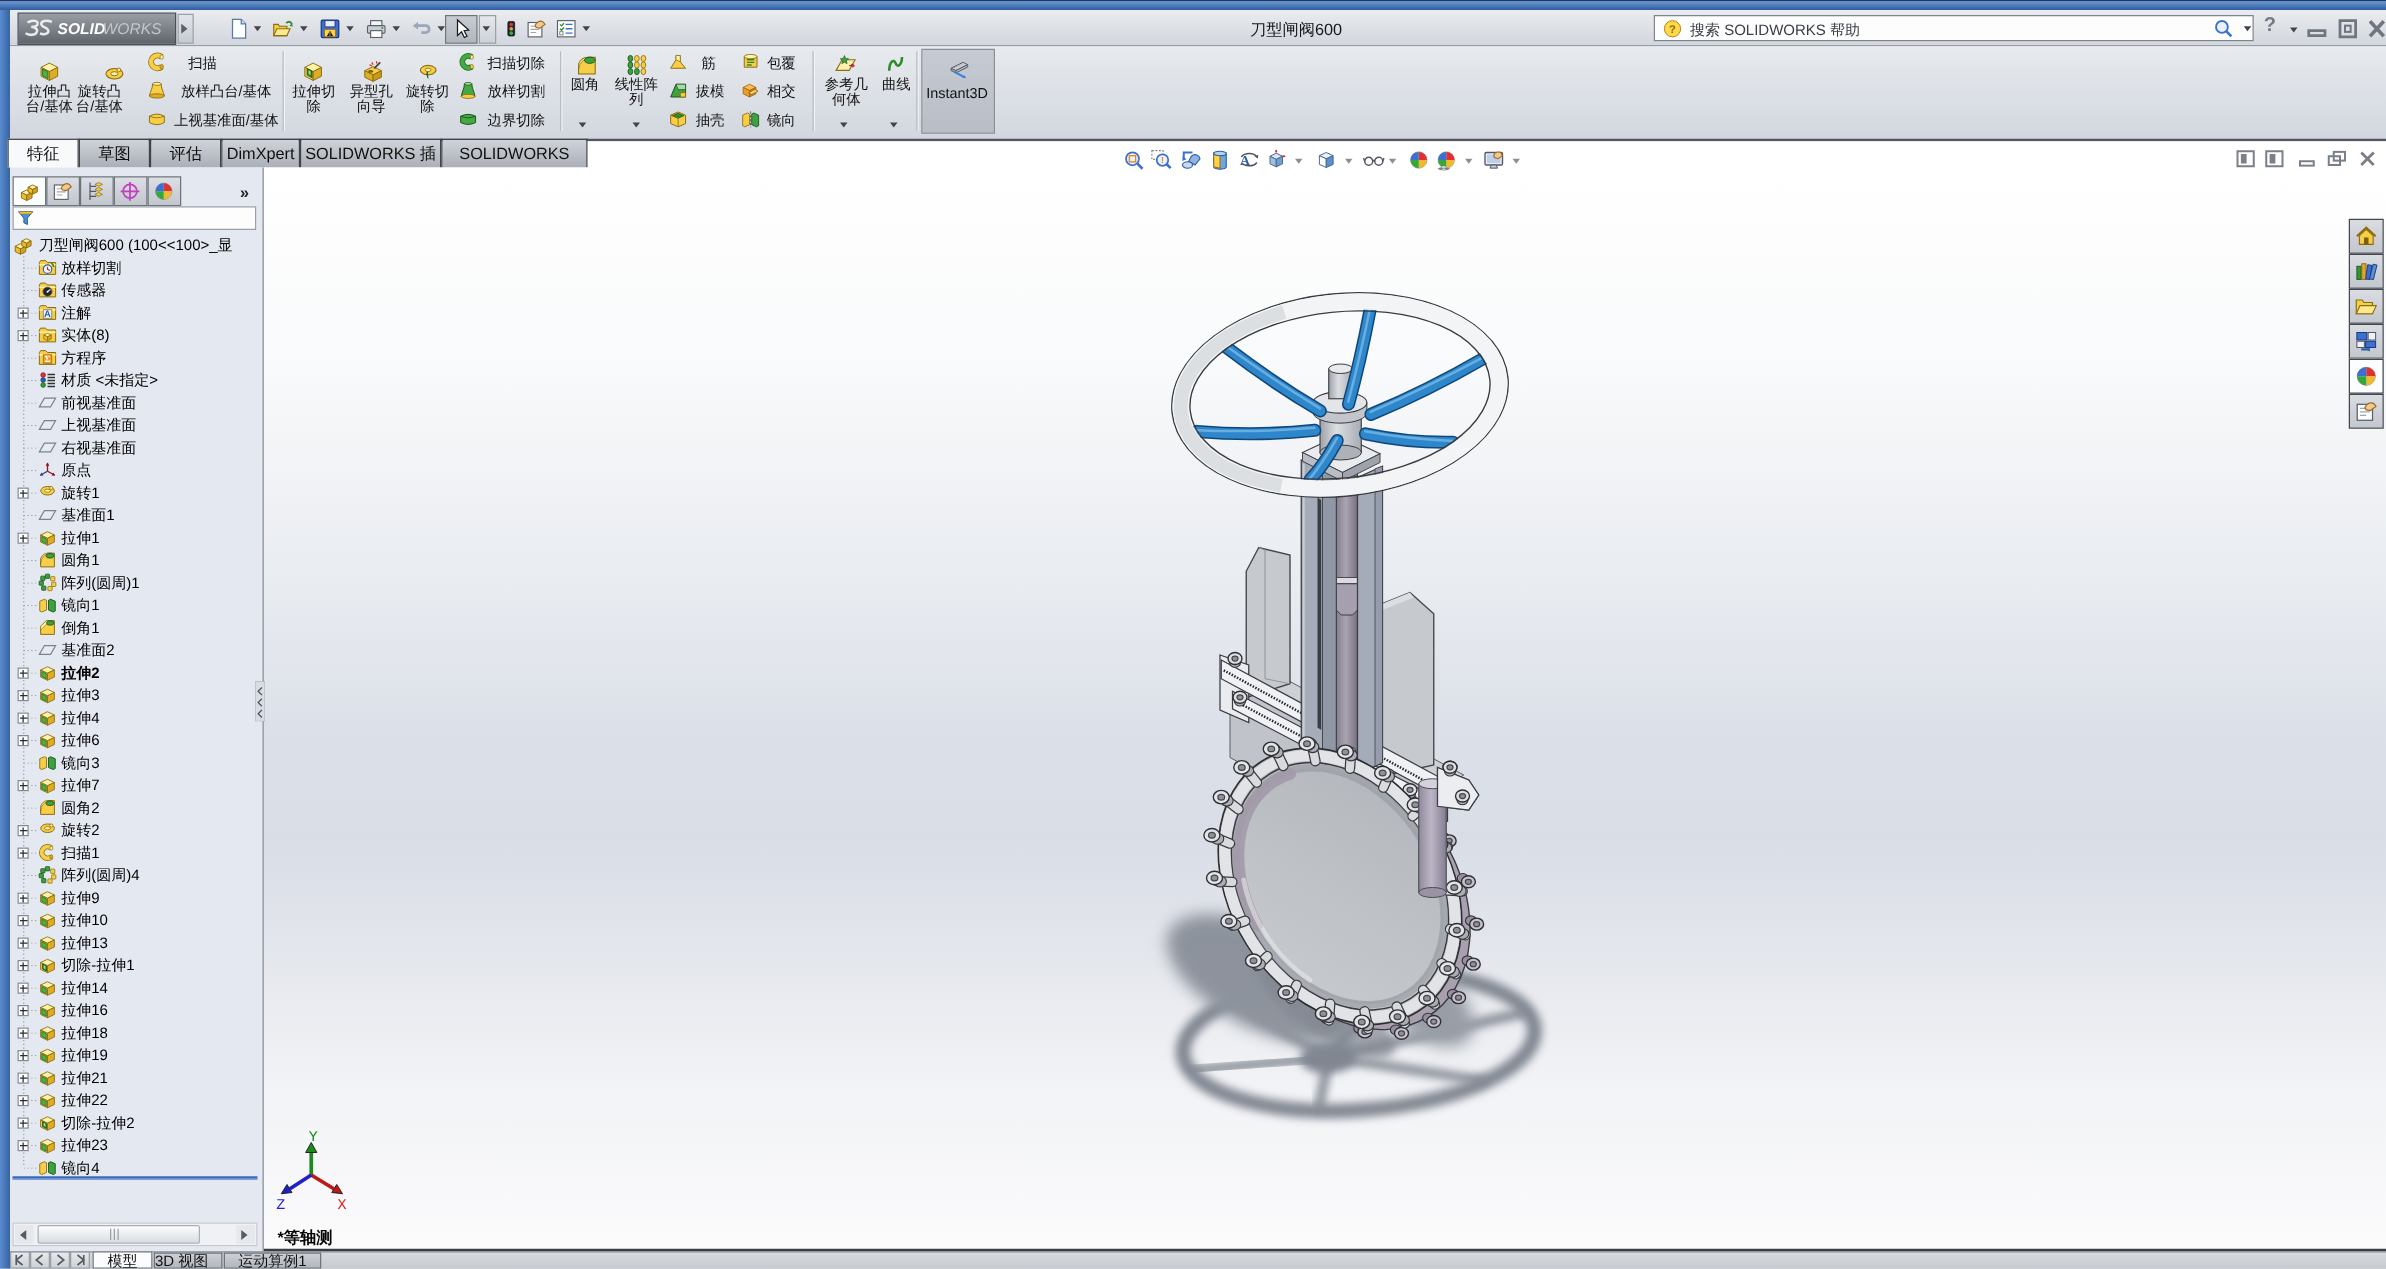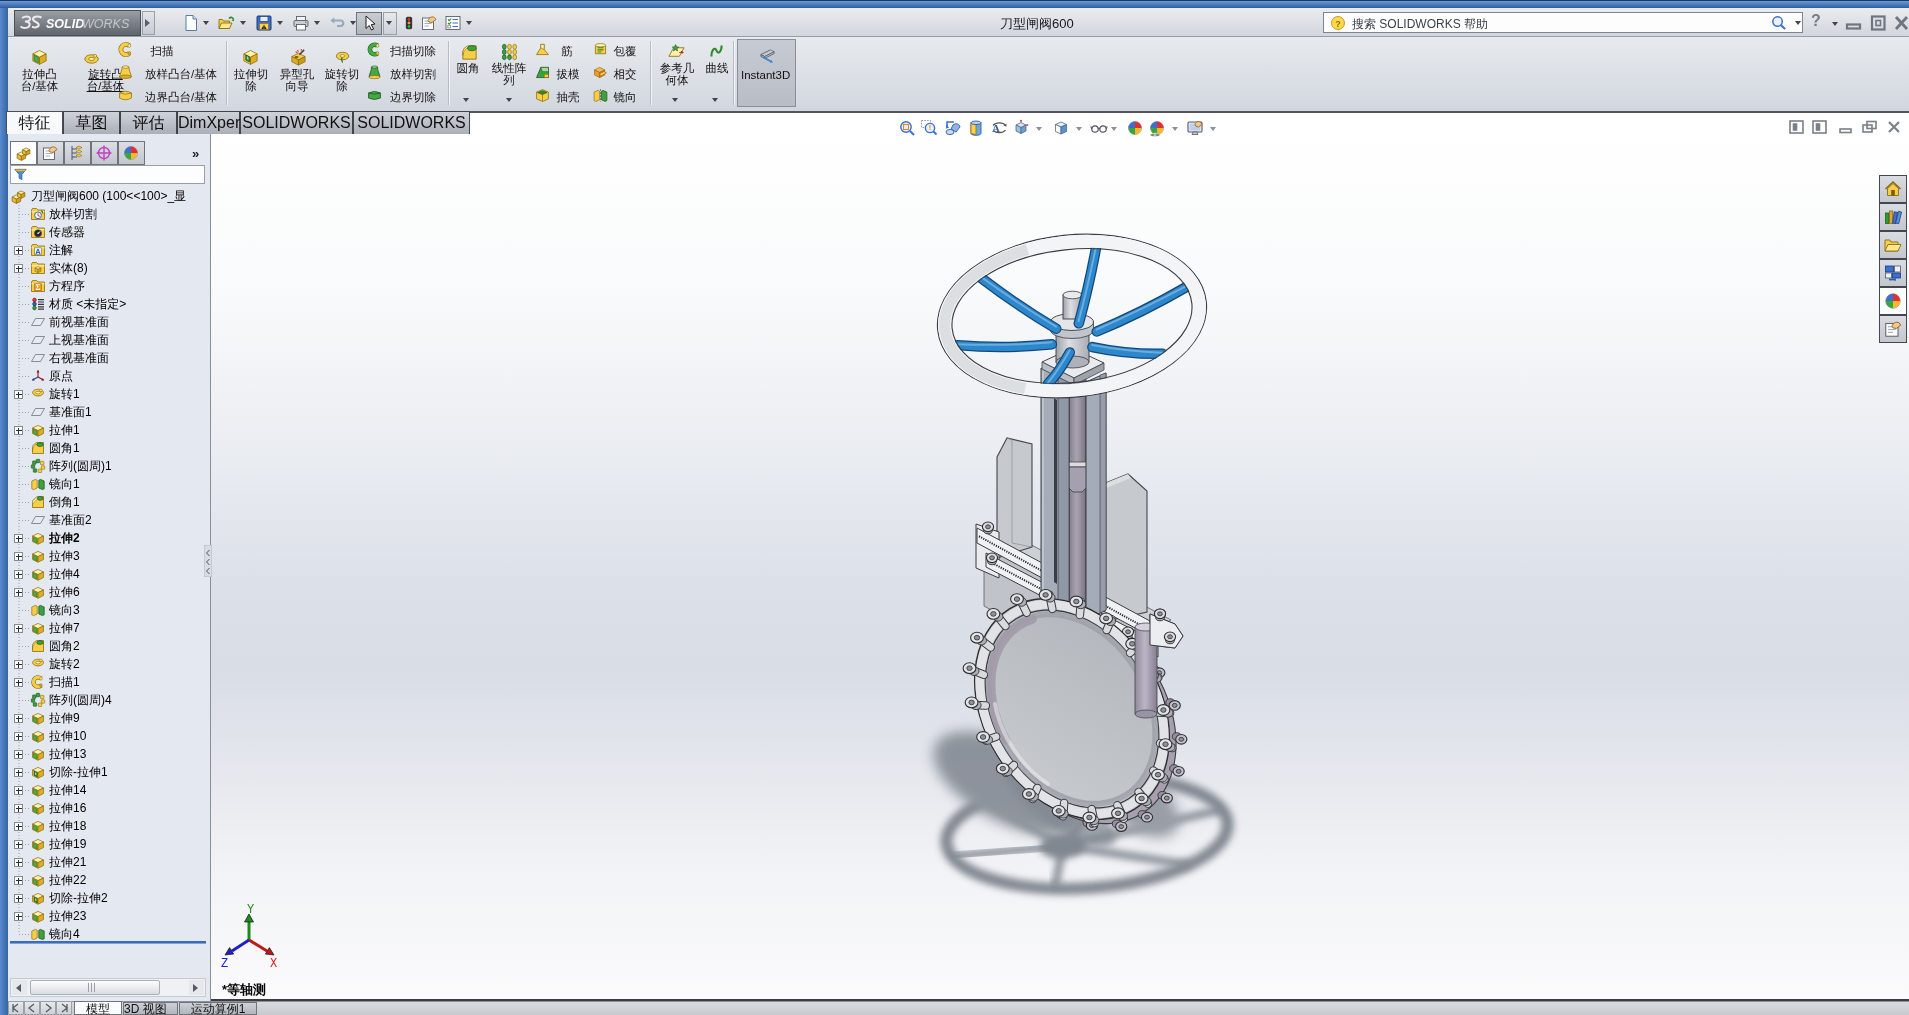--- a/index.html
+++ b/index.html
@@ -2,21 +2,21 @@
 <html><head><meta charset="utf-8">
 <style>
 *{margin:0;padding:0;box-sizing:border-box;}
 html,body{width:1909px;height:1015px;overflow:hidden;}
 body{font-family:"Liberation Sans",sans-serif;position:relative;background:#D4D8DF;}
 .ab{position:absolute;}
 .txt{white-space:nowrap;}
 .dd{width:0;height:0;border-left:3.5px solid transparent;border-right:3.5px solid transparent;border-top:4px solid #40454C;display:inline-block;}
 .sep{position:absolute;top:41px;height:64px;width:2px;border-left:1px solid #B8BCC3;border-right:1px solid #F2F4F7;}
 .rlbl{position:absolute;font-size:11.5px;color:#111;text-align:center;line-height:12px;letter-spacing:0px;}
-.tab{position:absolute;top:111px;height:23px;font-size:16px;color:#101010;text-align:center;
+.tab{position:absolute;top:111px;height:23px;font-size:13px;color:#101010;text-align:center;
  background:linear-gradient(#CFD3D9,#AAAFB8);border:1px solid #3F434A;border-bottom:none;line-height:22px;}
 .ptab{position:absolute;width:27px;height:24px;background:linear-gradient(#DCDFE5,#C2C6CD);border:1px solid #6F747B;}
 .trow{position:absolute;height:18px;font-size:12px;color:#000;line-height:18px;}
 </style></head>
 <body>
 <div class="ab" style="left:0;top:0;width:1909px;height:8px;background:linear-gradient(#6D98D3,#2E5E9E);border-top:1px solid #1A3A6B;"></div>
 <div class="ab" style="left:0;top:8px;width:8px;height:1007px;background:linear-gradient(90deg,#5B8BD0,#35649F);"></div>
 <div class="ab" style="left:8px;top:8px;width:1901px;height:29px;background:linear-gradient(#EAECEF,#D2D6DD);border-bottom:1px solid #989EA8;"></div>
 <div class="ab" style="left:14px;top:10px;width:127px;height:26px;background:linear-gradient(#999EA5,#60656C);border:1px solid #4A4F55;"></div>
 <svg class="ab" style="left:18px;top:13px" width="120" height="20" viewBox="0 0 120 20">
@@ -111,39 +111,39 @@
     <path d="M3,6.2 L10,9.8 L10,17.2 L3,13.6 Z" fill="#F7CE46" stroke="#8A6D10" stroke-width="0.8"></path>
     <path d="M10,9.8 L17,6.2 L17,13.6 L10,17.2 Z" fill="#E0AC24" stroke="#8A6D10" stroke-width="0.8"></path>
     <path d="M4.2,7.6 L8.8,10 L8.8,15.6 L4.2,13.2 Z" fill="#4CB04C" stroke="#1E6B1E" stroke-width="0.7"></path>
   </svg>
 <div class="rlbl" style="left:11px;top:68px;width:57px;">拉伸凸<br>台/基体</div>
 <svg class="ab" style="left:82px;top:51px" width="19" height="19" viewBox="0 0 20 20">
     <path d="M10,4 a7,4.4 0 1 0 0.1,0" fill="#F7CE46" stroke="#8A6D10" stroke-width="0.9"></path>
     <ellipse cx="10" cy="8.4" rx="3.1" ry="1.7" fill="#FFF3A8" stroke="#8A6D10" stroke-width="0.8"></ellipse>
     <circle cx="13.8" cy="5.2" r="1.6" fill="#FFE98C" stroke="#8A6D10" stroke-width="0.7"></circle>
   </svg>
-<div class="rlbl" style="left:77px;top:68px;width:57px;text-decoration:underline;">旋转凸<br>台/基体</div>
+<div class="rlbl" style="left:51px;top:68px;width:57px;">旋转凸<br>台/基体</div>
 <svg class="ab" style="left:117px;top:41px" width="17" height="17" viewBox="0 0 20 20">
     <path d="M14.5,5.5 A6,6 0 1 0 14.5,14.5" fill="none" stroke="#8A6D10" stroke-width="5.6"></path>
     <path d="M14.5,5.5 A6,6 0 1 0 14.5,14.5" fill="none" stroke="#F7CE46" stroke-width="4.2"></path>
     <ellipse cx="14.5" cy="5.5" rx="1.6" ry="2.1" fill="#FFF3A8" stroke="#8A6D10" stroke-width="0.7"></ellipse>
     <ellipse cx="14.5" cy="14.5" rx="1.6" ry="2.1" fill="#E0AC24" stroke="#8A6D10" stroke-width="0.7"></ellipse>
   </svg>
 <div class="rlbl" style="left:136px;top:45px;width:52px;">扫描</div>
 <svg class="ab" style="left:117px;top:64px" width="17" height="17" viewBox="0 0 20 20">
     <path d="M6,3.5 C6,8 4,10 3,15 L17,15 C16,10 14,8 14,3.5 Z" fill="#F7CE46" stroke="#8A6D10" stroke-width="0.9"></path>
     <ellipse cx="10" cy="3.6" rx="4" ry="1.4" fill="#FFF3A8" stroke="#8A6D10" stroke-width="0.8"></ellipse>
     <ellipse cx="10" cy="15" rx="7" ry="2" fill="#E0AC24" stroke="#8A6D10" stroke-width="0.8"></ellipse>
   </svg>
 <div class="rlbl" style="left:136px;top:68px;width:90px;">放样凸台/基体</div>
 <svg class="ab" style="left:117px;top:87px" width="17" height="17" viewBox="0 0 20 20">
     <path d="M3,7 Q10,3 17,7 L17,13 Q10,17 3,13 Z" fill="#F7CE46" stroke="#8A6D10" stroke-width="0.9"></path>
     <path d="M3,7 Q10,10 17,7" fill="none" stroke="#8A6D10" stroke-width="0.8"></path>
   </svg>
-<div class="rlbl" style="left:136px;top:91px;width:90px;">边界凸台/基体</div>
+<div class="rlbl" style="left:136px;top:91px;width:90px;">上视基准面/基体</div>
 <div class="sep" style="left:226px;"></div>
 <svg class="ab" style="left:241px;top:48px" width="19" height="19" viewBox="0 0 20 20">
     <path d="M3,6.2 L10,2.6 L17,6.2 L10,9.8 Z" fill="#FFF3A8" stroke="#8A6D10" stroke-width="0.8"></path>
     <path d="M3,6.2 L10,9.8 L10,17.2 L3,13.6 Z" fill="#F7CE46" stroke="#8A6D10" stroke-width="0.8"></path>
     <path d="M10,9.8 L17,6.2 L17,13.6 L10,17.2 Z" fill="#E0AC24" stroke="#8A6D10" stroke-width="0.8"></path>
     <path d="M5,7.4 L9,9.5 L9,14.8 L5,12.7 Z" fill="#2E8B2E" stroke="#145214" stroke-width="0.7"></path>
     <path d="M6.2,8.6 L7.8,9.5 L7.8,12.6 L6.2,11.7 Z" fill="#A8D8A8"></path>
   </svg>
 <div class="rlbl" style="left:226px;top:68px;width:50px;">拉伸切<br>除</div>
 <svg class="ab" style="left:288px;top:48px" width="19" height="19" viewBox="0 0 20 20">

